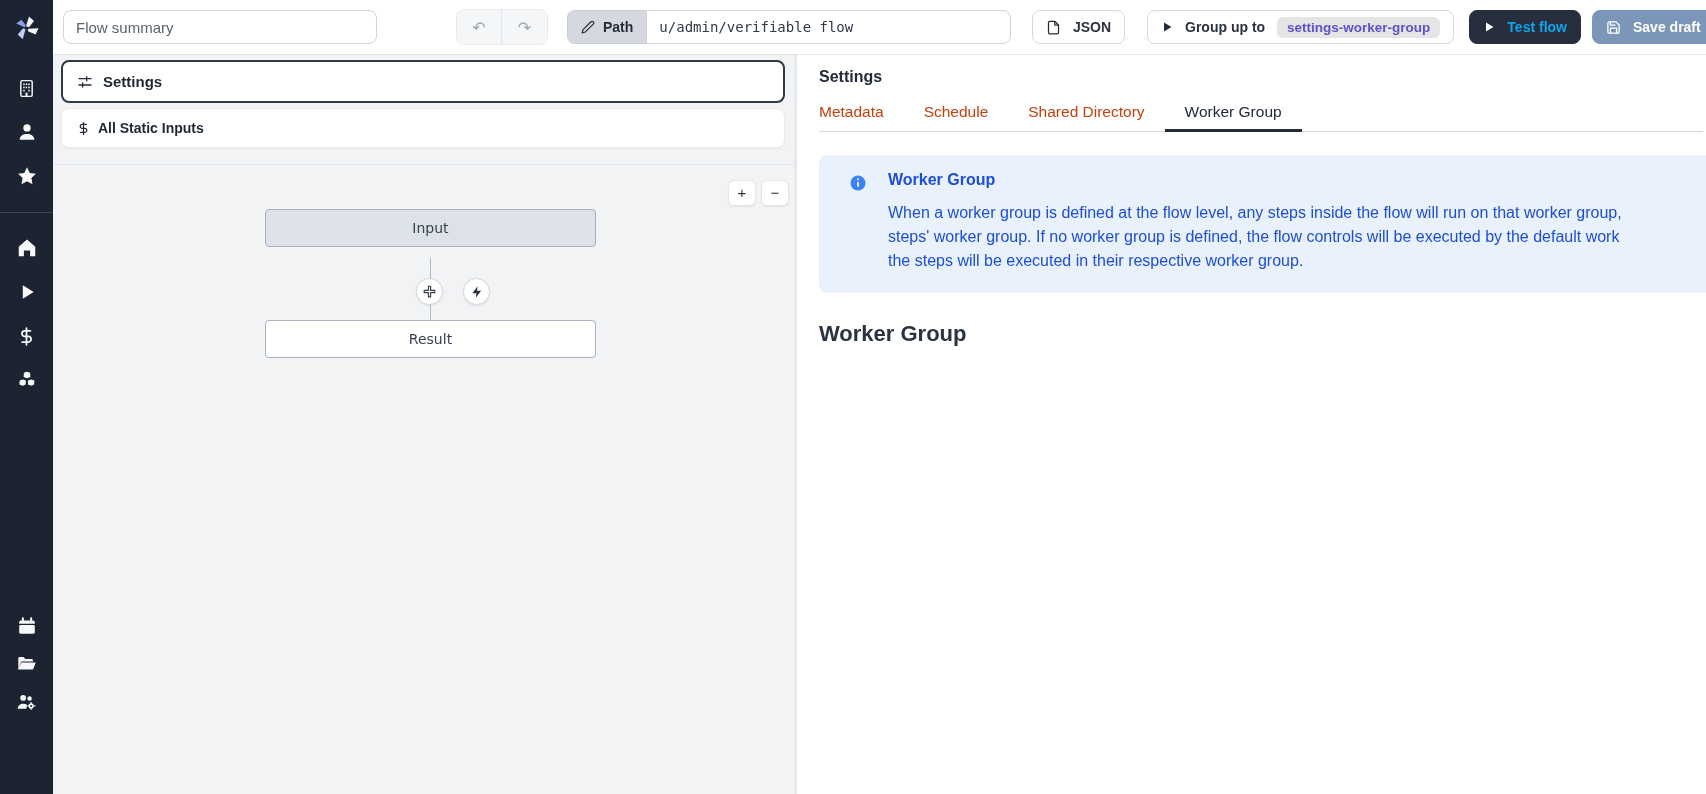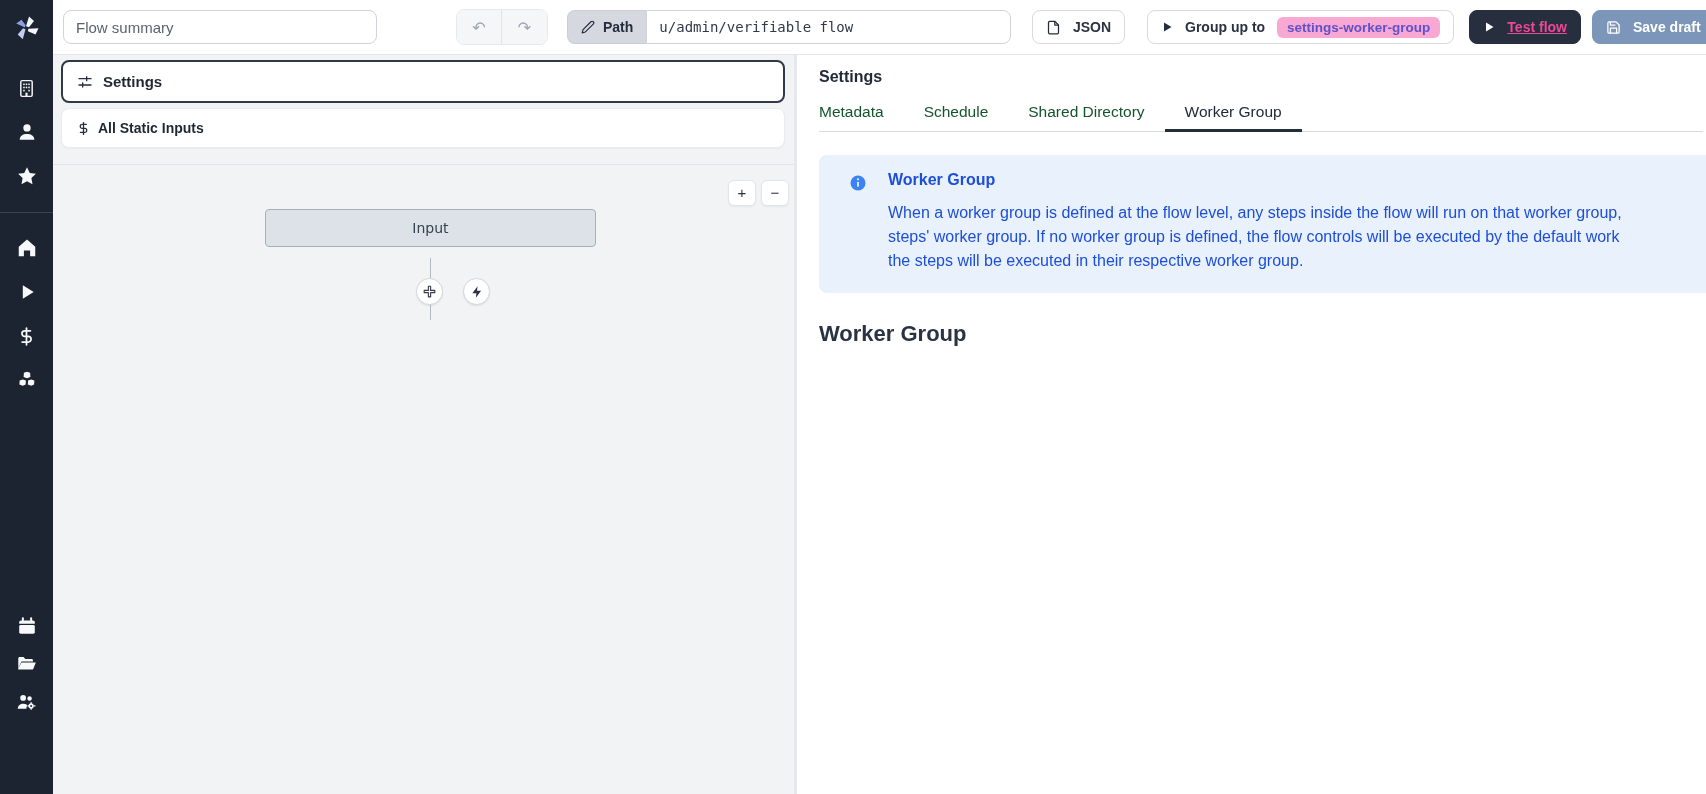--- a/index.html
+++ b/index.html
@@ -45,25 +45,25 @@
     width:365px; height:34px; border:1px solid #d0d4da; border-radius:0 8px 8px 0; padding:14px 12px;
     font-family:"DejaVu Sans Mono","Liberation Mono",monospace; font-size:14px; color:#30394a; outline:none; background:#fff;
   }
   .tb-btn {
     height:34px; display:flex; align-items:center; gap:12px; background:#fff; border:1px solid #d7dadf;
     border-radius:8px; padding:0 13px; font-size:14px; font-weight:700; color:#2b3342; cursor:pointer; white-space:nowrap;
   }
   .btn-json { margin-left:auto; }
   .btn-testupto { margin-left:22px; }
   .badge {
-    background:#f9a8d4; color:#5e51c9; border-radius:6px; padding:3px 10px;
+    background:#e5e5e5; color:#5e51c9; border-radius:6px; padding:3px 10px;
     font-size:13.5px; font-weight:700;
   }
   .btn-dark {
-    margin-left:15px; background:#272e3d; border-color:#272e3d; color:#ec4899;text-decoration:underline;
+    margin-left:15px; background:#272e3d; border-color:#272e3d; color:#0ea5e9;
   }
   .btn-save {
     margin-left:11px; margin-right:-20px; background:#7b96b8; border-color:#7b96b8; color:#fff; width:134px;
   }
   
   .content { flex:1; display:flex; min-height:0; }
   
   .flow-panel { width:744px; min-width:744px; background:#f1f3f5; border-right:3px solid #e6e8eb; display:flex; flex-direction:column; }
   .flow-header { padding:5px 9px 16px 8px; border-bottom:1px solid #e3e6e9; }
   .settings-bar {
@@ -96,21 +96,21 @@
     border:1px solid #d2d6dc; box-shadow:0 1px 2px rgba(0,0,0,0.08); cursor:pointer;
     display:flex; align-items:center; justify-content:center;
   }
   .plus-btn { left:363px; }
   .bolt-btn { left:410px; }
   
   .right-panel { flex:1; background:#fff; padding:13px 0 0 22px; min-width:0; }
   .rp-title { font-size:16px; font-weight:700; color:#232b3a; }
   .tabs { display:flex; margin-top:11px; border-bottom:1px solid #d6d9de; width:884px; }
   .tab {
-    position:relative; font-size:15.5px; font-weight:500; color:#14532d;
+    position:relative; font-size:15.5px; font-weight:500; color:#c2410c;
     padding:6px 20px 10px 20px; cursor:pointer; white-space:nowrap;
   }
   .tab:first-child { padding-left:0; }
   .tab.active { color:#222a39; }
   .tab.active::after { content:""; position:absolute; left:0; right:0; bottom:-1px; height:3px; background:#252d3d; }
   .info-box {
     margin-top:23px; width:960px; background:#e9f1fc; border-radius:8px;
     padding:16px 24px 20px 30px; display:flex; gap:21px;
   }
   .info-icon-wrap { padding-top:3px; }
@@ -310,20 +310,21 @@
           <button class="circle-btn plus-btn">
             <svg width="15" height="15" viewBox="0 0 24 24" fill="#ffffff" stroke="#343c4b" stroke-width="1.8" stroke-linejoin="round">
               <path d="M10.2 3.5h3.6v6.7h6.7v3.6h-6.7v6.7h-3.6v-6.7H3.5v-3.6h6.7z"></path>
             </svg>
           </button>
           <button class="circle-btn bolt-btn">
             <svg width="14" height="14" viewBox="0 0 24 24" fill="#2b3342">
               <polygon points="13,2 4,14 11,14 10,22 19,10 12,10"></polygon>
             </svg>
           </button>
+          <div class="node node-result">Result</div>
         </div>
       </section>
 
       <section class="right-panel">
         <div class="rp-title">Settings</div>
 
         <div class="tabs">
           <div class="tab">Metadata</div>
           <div class="tab">Schedule</div>
           <div class="tab">Shared Directory</div>

